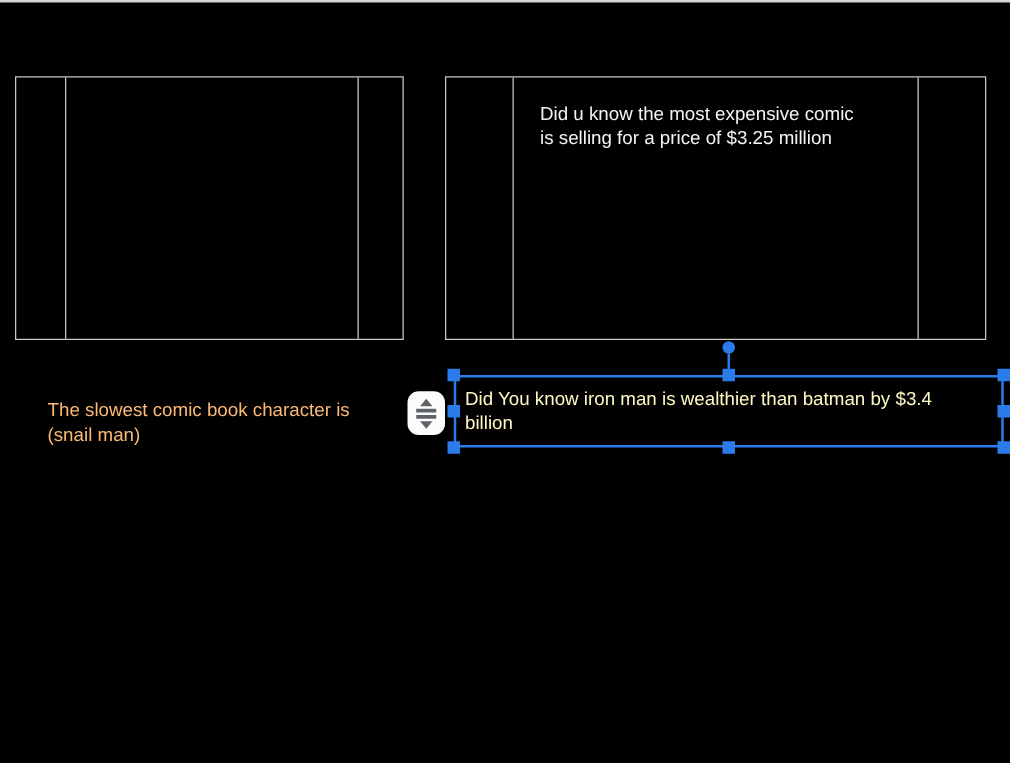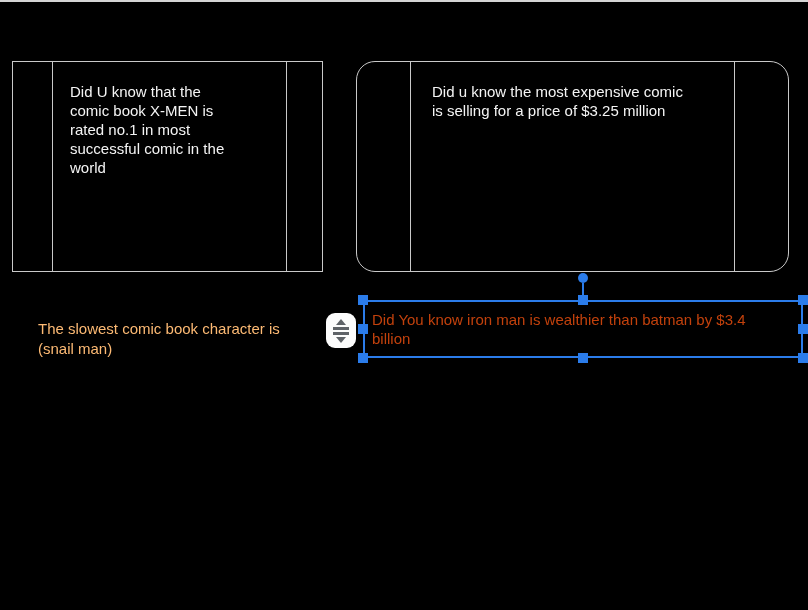--- a/index.html
+++ b/index.html
@@ -17,21 +17,21 @@
     width: 808px; height: 2px;
     background: #d4d4d4;
   }
 
   .panel {
     position: absolute; top: 61px; height: 211px;
     border: 1px solid #c9c9c9;
     background: #000000;
   }
   .panel-left  { left: 12px;  width: 311px; }
-  .panel-right { left: 356px; width: 433px; border-radius: 19px; }
+  .panel-right { left: 356px; width: 433px; }
 
   .panel .divider {
     position: absolute; top: 0; bottom: 0; width: 1px;
     background: #c9c9c9;
   }
   .panel-left  .divider-a { left: 39px; }
   .panel-left  .divider-b { left: 273px; }
   .panel-right .divider-a { left: 53px; }
   .panel-right .divider-b { left: 377px; }
 
@@ -82,21 +82,21 @@
   
   .selection-rect {
     position: absolute; left: 363px; top: 300px;
     width: 440px; height: 58px;
     border: 2px solid #2b7cea;
     background: transparent;
   }
   .selected-text {
     position: absolute; left: 7px; top: 8px;
     width: 426px;
-    color: #c2410c;
+    color: #fef9c3;
     font-size: 15px; line-height: 19px;
     white-space: pre-line;
   }
   .handle {
     position: absolute;
     width: 10px; height: 10px;
     background: #2b7cea;
   }
   .rot-connector {
     position: absolute; left: 582px; top: 283px;
@@ -111,25 +111,20 @@
   }
 </style>
 </head>
 <body>
 
 <div class="top-line"></div>
 
 <div class="panel panel-left">
   <div class="divider divider-a"></div>
   <div class="divider divider-b"></div>
-  <div class="panel-text">Did U know that the
-comic book X-MEN is
-rated no.1 in most
-successful comic in the
-world</div>
 </div>
 
 <div class="panel panel-right">
   <div class="divider divider-a"></div>
   <div class="divider divider-b"></div>
   <div class="panel-text">Did u know the most expensive comic
 is selling for a price of $3.25 million</div>
 </div>
 
 <div class="floating-text">The slowest comic book character is

